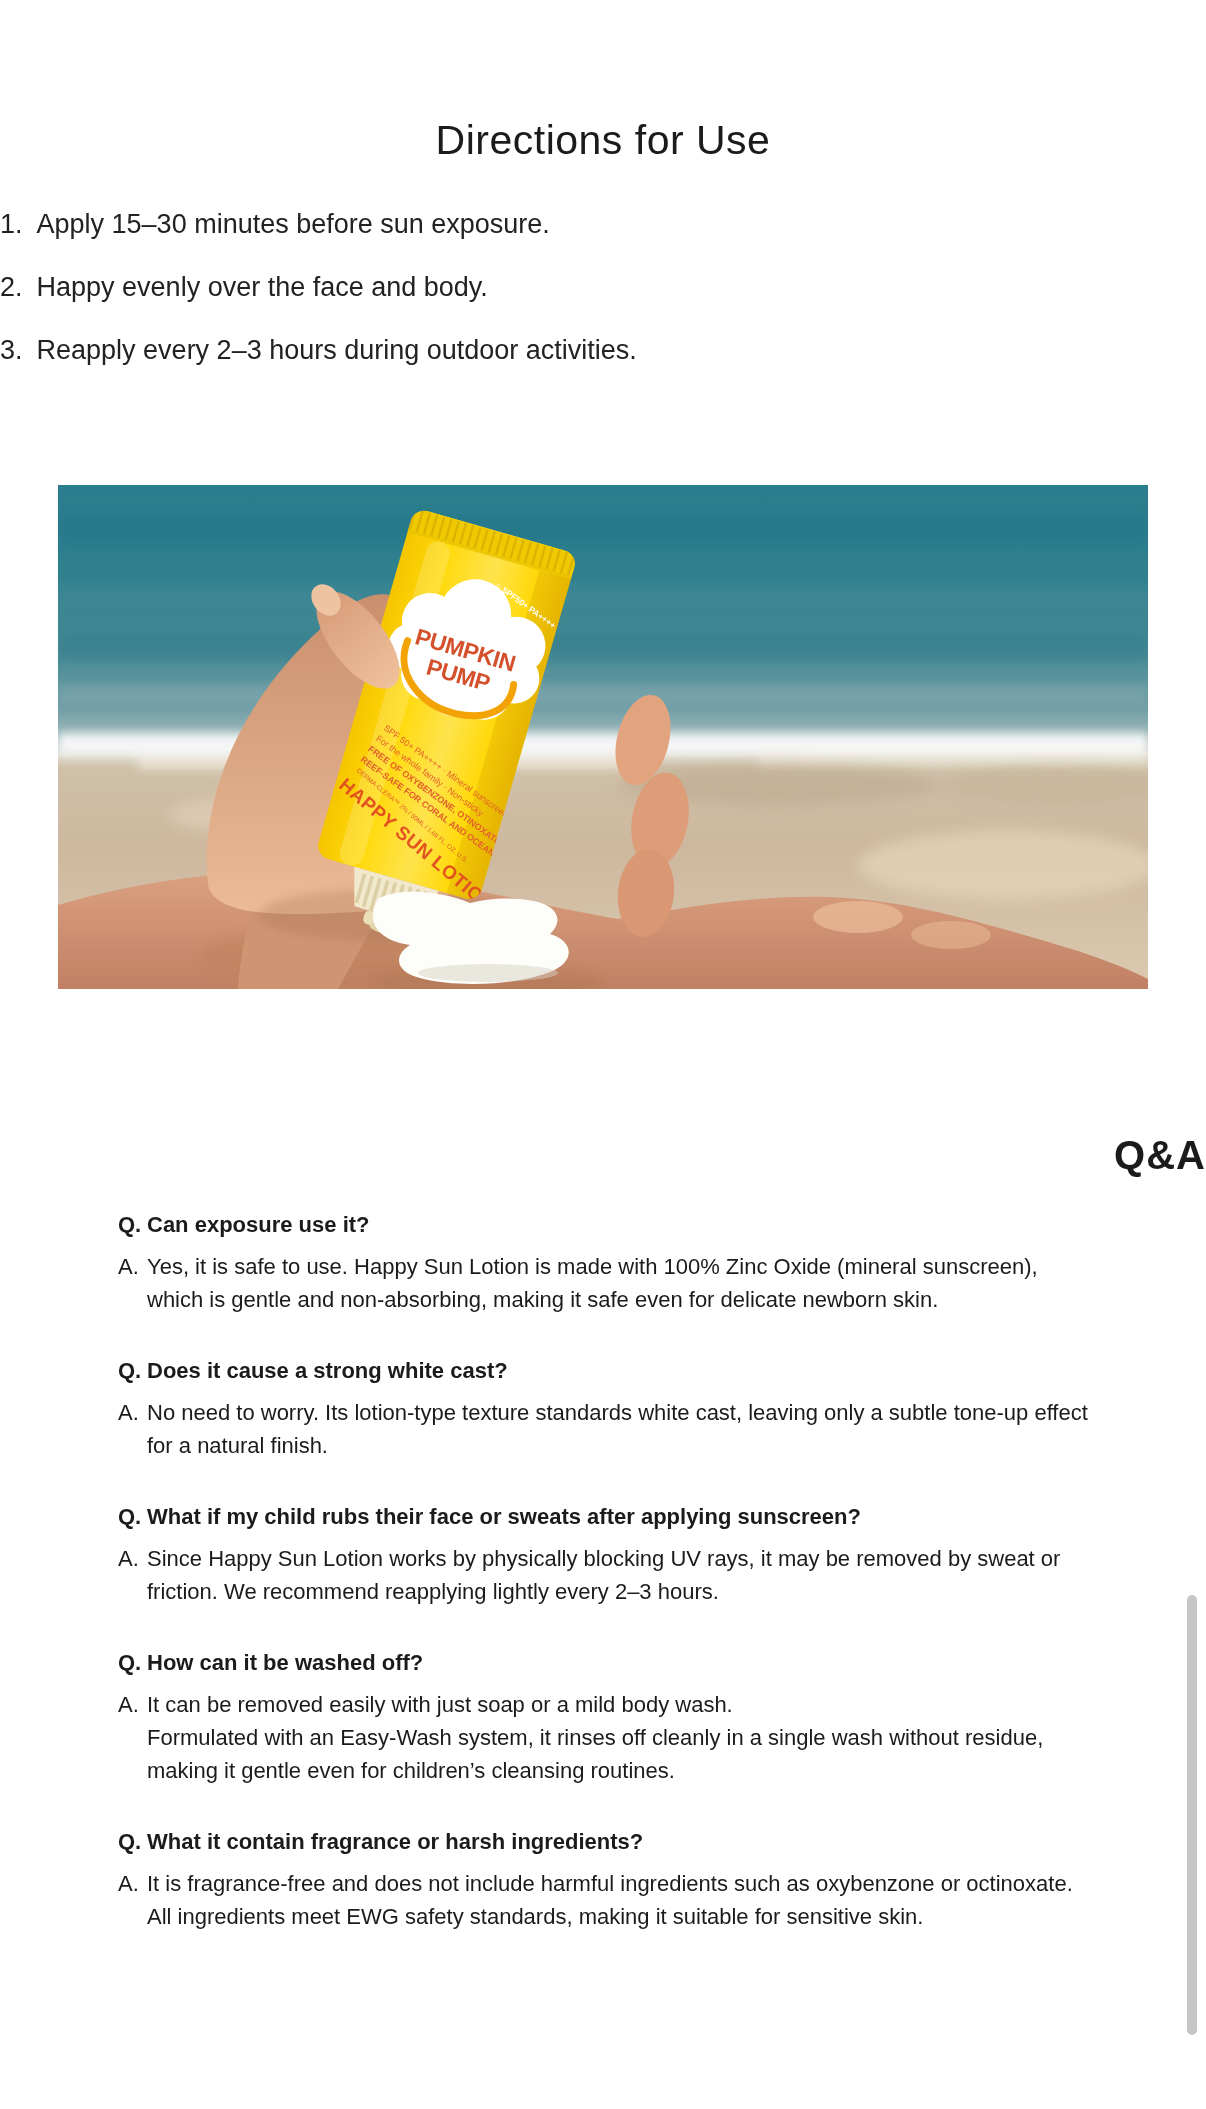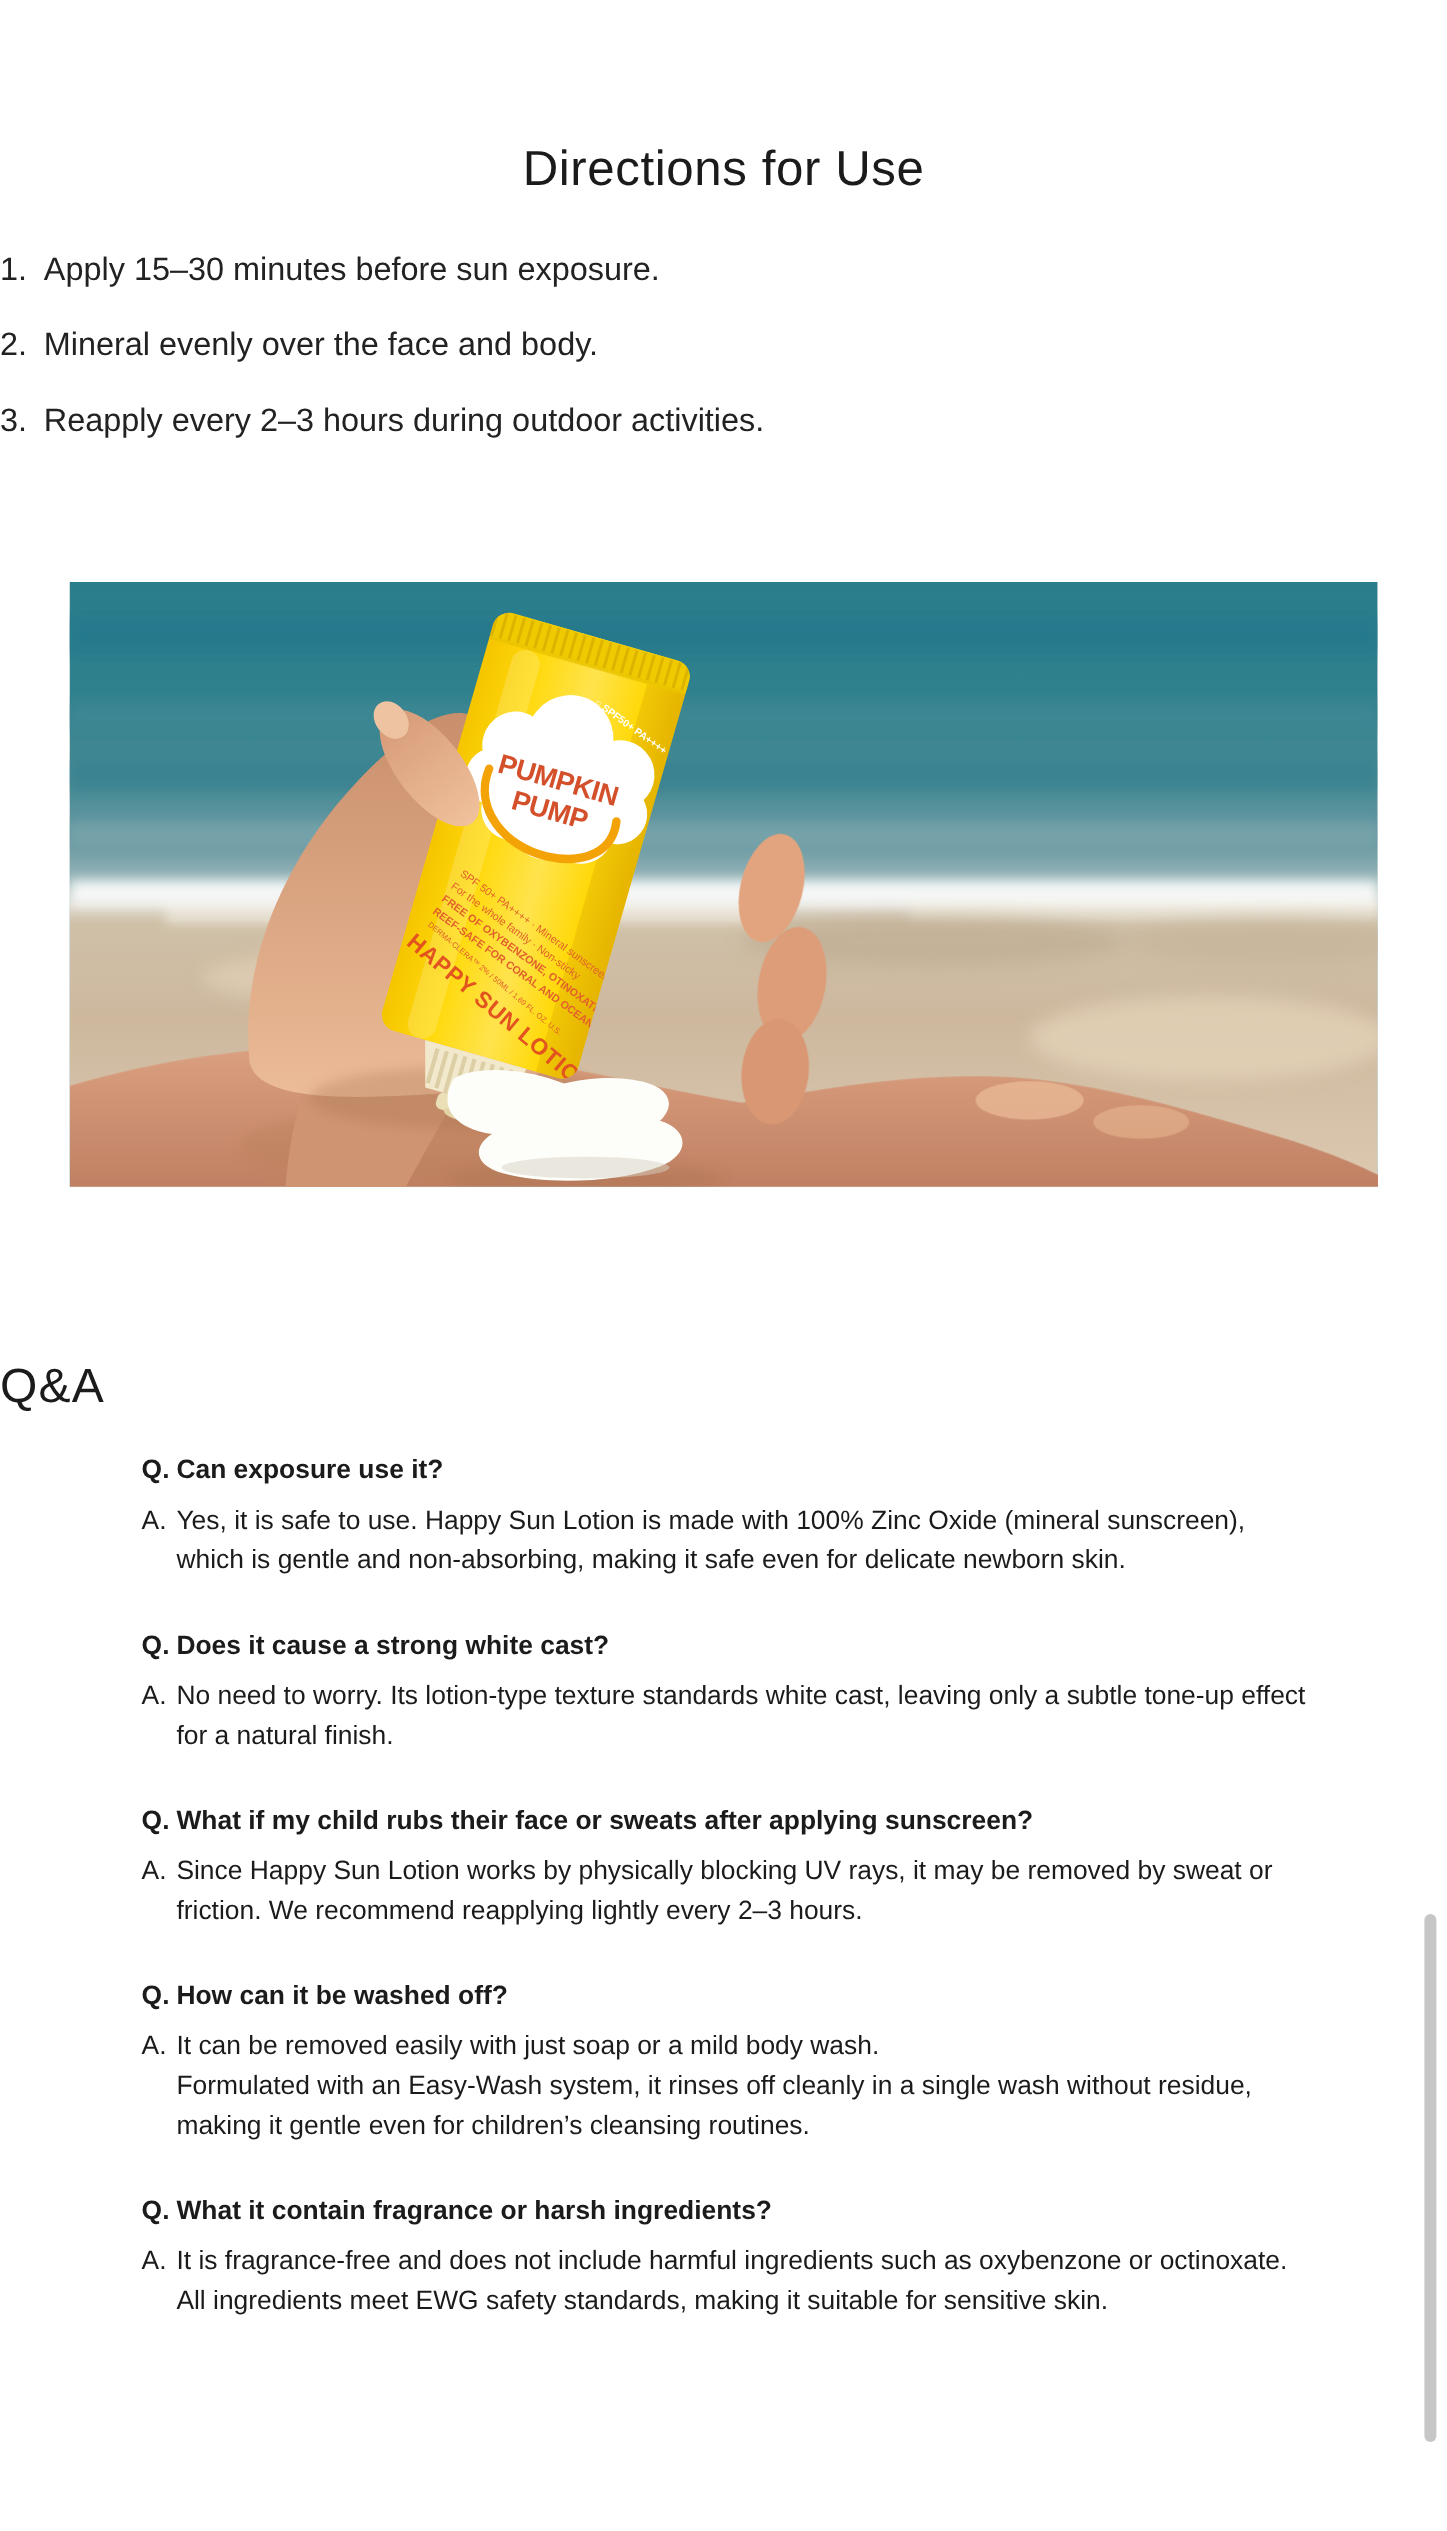--- a/index.html
+++ b/index.html
@@ -19,21 +19,21 @@
   .step { line-height:32px; margin-bottom:31px; }
   .step-num { margin-right:14px; }
   .photo-wrap {
     position:absolute; left:58px; top:485px; width:1090px; height:504px;
     overflow:hidden; background:#9db8ba;
   }
   .photo-wrap svg { display:block; }
   .photo-wrap text { font-family:"Liberation Sans","DejaVu Sans",sans-serif; }
   .qa-title {
     position:absolute; top:1100px; left:0; width:100%;
-    text-align:left; font-size:40px; font-weight:normal; letter-spacing:1px;
+    text-align:right; font-size:40px; font-weight:bold; letter-spacing:1px;
   }
   .qa-list { position:absolute; left:118px; top:1212px; width:975px; font-size:22px; }
   .qa-item { margin-bottom:42px; }
   .q-row { display:flex; font-weight:bold; line-height:26px; margin-bottom:12px; }
   .q-prefix { width:29px; flex:none; }
   .a-row { display:flex; line-height:33px; }
   .a-prefix { width:29px; flex:none; }
   .a-text { flex:1; white-space:pre-line; }
   .scrollbar-thumb {
     position:absolute; left:1187px; top:1595px; width:10px; height:440px;
@@ -43,21 +43,21 @@
 </head>
 <body>
 
 <h1 class="page-title">Directions for Use</h1>
 
 <div class="steps">
   <div class="step">
     <span class="step-num">1.</span><span class="step-text">Apply 15–30 minutes before sun exposure.</span>
   </div>
   <div class="step">
-    <span class="step-num">2.</span><span class="step-text">Mineral evenly over the face and body.</span>
+    <span class="step-num">2.</span><span class="step-text">Happy evenly over the face and body.</span>
   </div>
   <div class="step">
     <span class="step-num">3.</span><span class="step-text">Reapply every 2–3 hours during outdoor activities.</span>
   </div>
 </div>
 
 <div class="photo-wrap">
   <svg width="1090" height="504" viewBox="0 0 1090 504">
     <defs>
       <linearGradient id="seaG" x1="0" y1="0" x2="0" y2="1">

